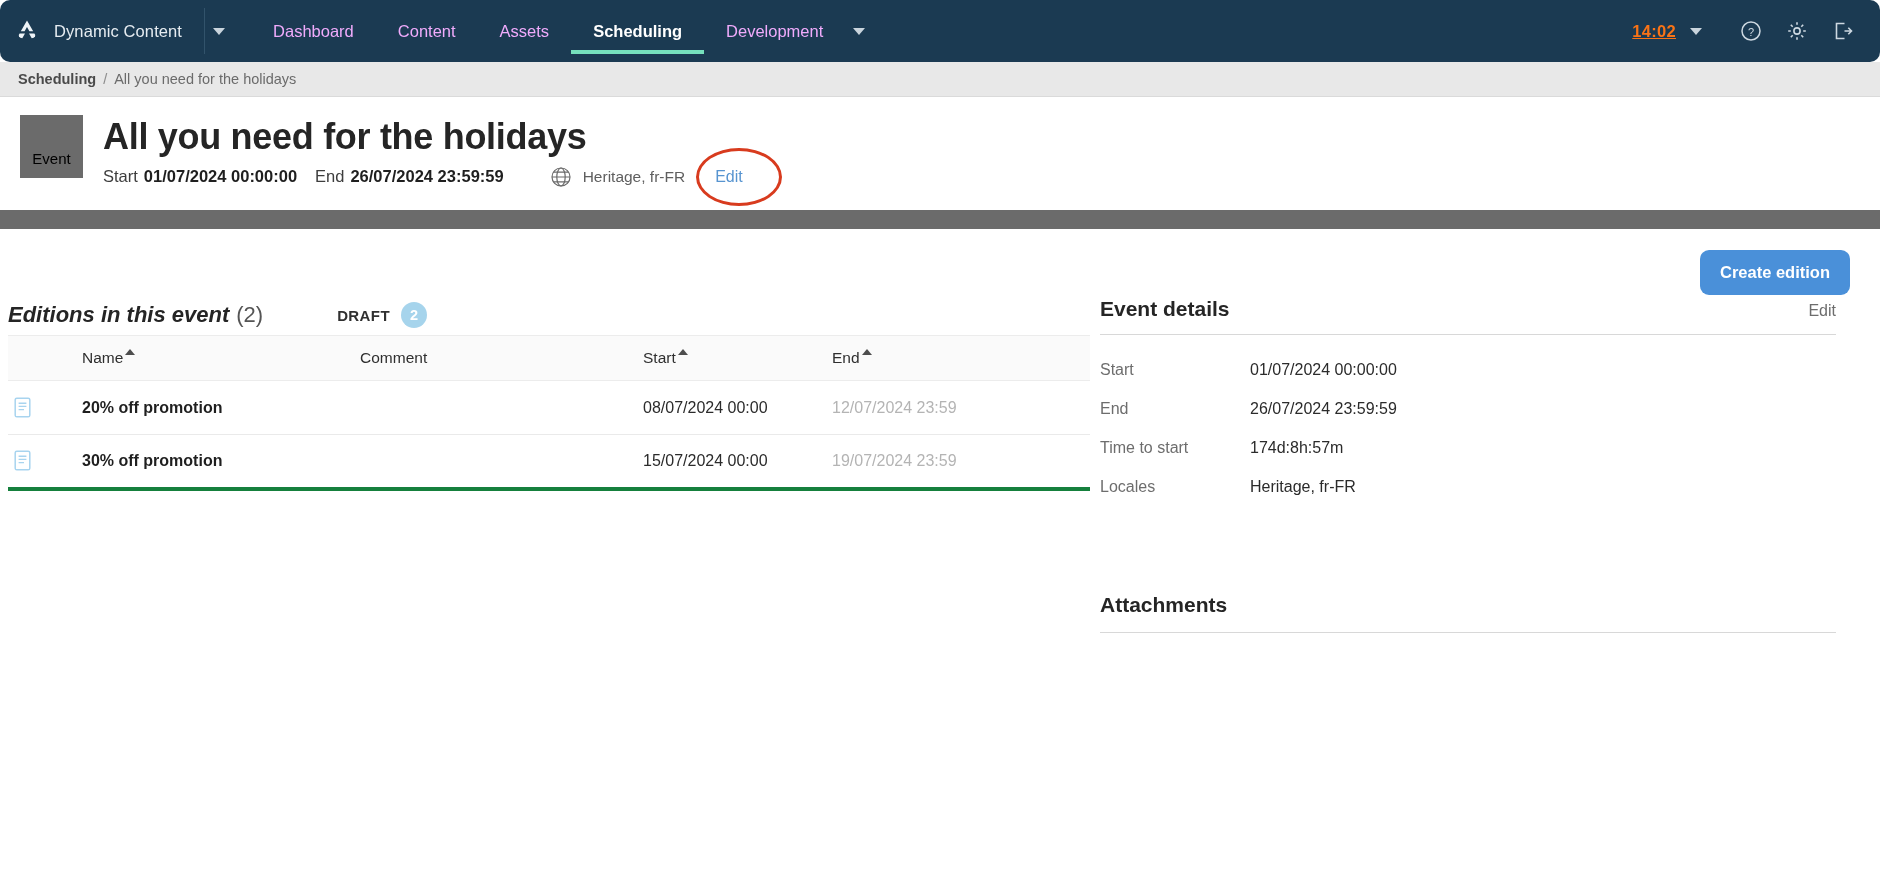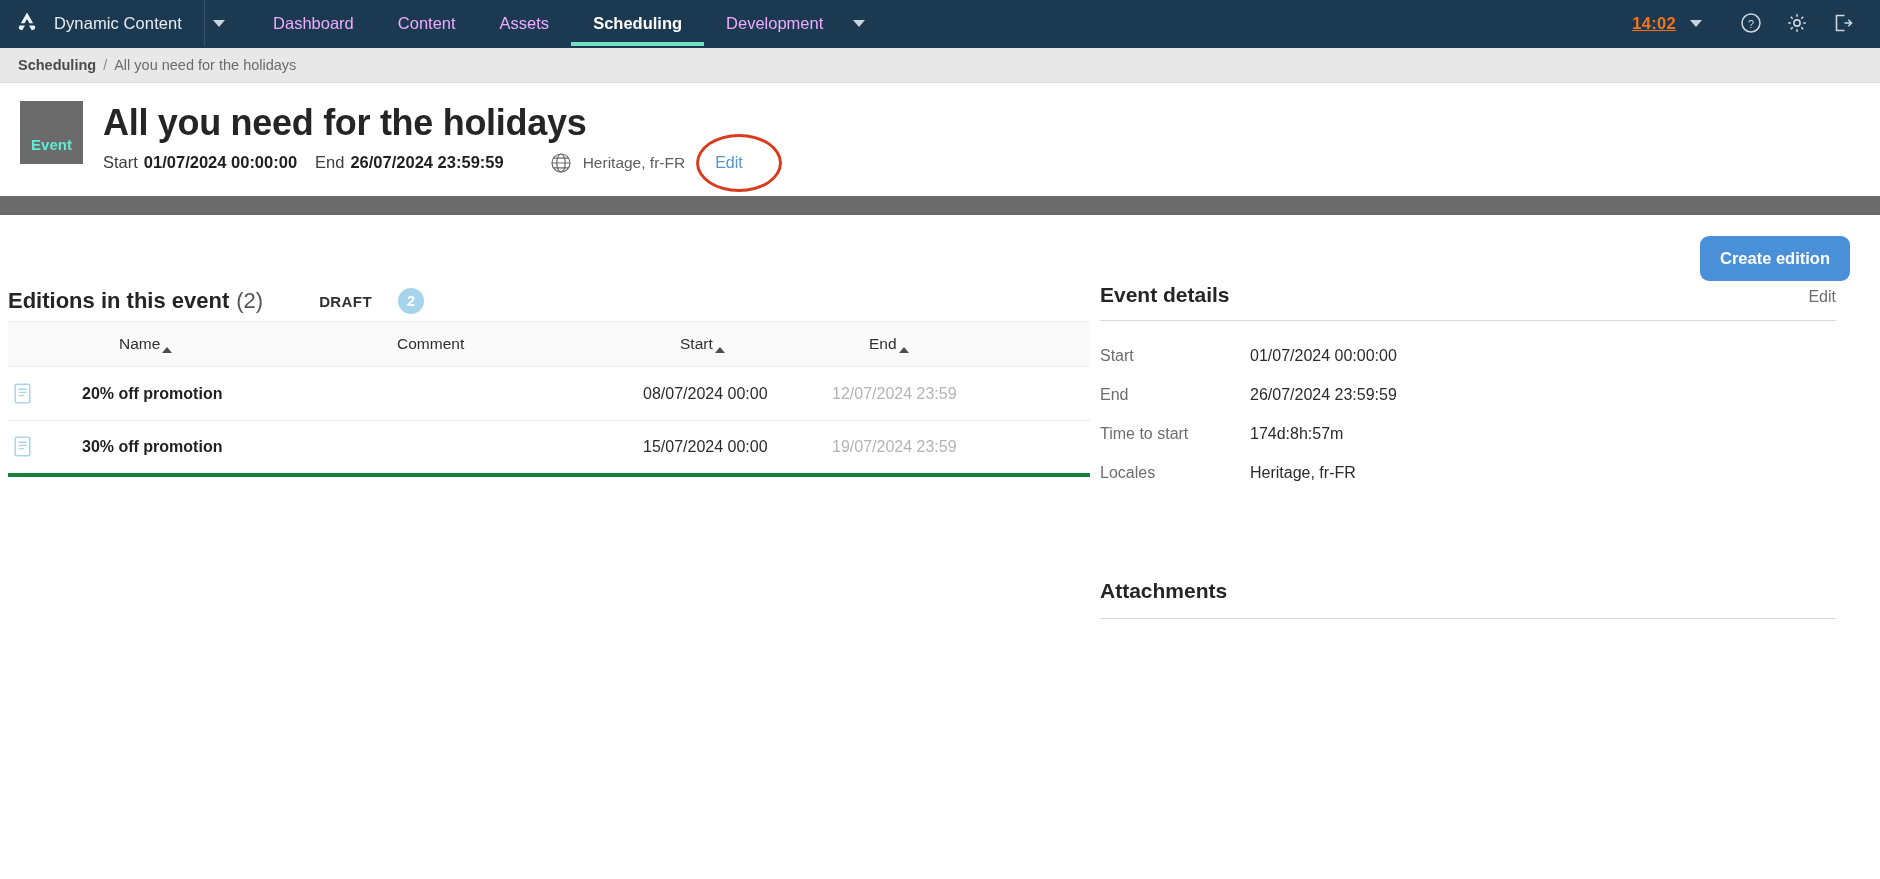--- a/index.html
+++ b/index.html
@@ -7,26 +7,27 @@
     width: 1880px;
     height: 879px;
     overflow: hidden;
     background: #ffffff;
     font-family: "Liberation Sans", sans-serif;
     color: #2c2c2c;
   }
 
   
   .topnav {
-    height: 48px;
+    height: 62px;
     background: #1b3a52;
     display: flex;
-    align-items: flex-start;
+    align-items: center;
     color: #dfe6ec;
     position: relative;
+    border-radius: 10px;
   }
   .nav-brand {
     display: flex;
     align-items: center;
     gap: 14px;
     padding: 0 22px 0 14px;
     border-right: 1px solid #32536b;
     height: 46px;
   }
   .logo-mark { width: 26px; height: 26px; display: block; }
@@ -115,23 +116,23 @@
   .event-badge {
     width: 63px; height: 63px;
     background: #6b6b6b;
     display: flex;
     align-items: flex-end;
     justify-content: center;
     padding-bottom: 11px;
     flex: 0 0 auto;
   }
   .event-badge span {
-    color: #5eead4;
+    color: #000000;
     font-size: 15px;
-    font-weight: bold;
+    font-weight: normal;
   }
   .header-main { display: flex; flex-direction: column; gap: 2px; padding-top: 2px; }
   .page-title {
     font-size: 36px;
     font-weight: bold;
     color: #252525;
     line-height: 1.1;
     letter-spacing: -.3px;
   }
   .meta-row {
@@ -207,32 +208,33 @@
     display: flex;
     align-items: center;
     padding: 0 0 0 8px;
     height: 40px;
     gap: 0;
   }
   .section-title {
     font-size: 22px;
     font-weight: bold;
     color: #252525;
+    font-style: italic;
   }
   .section-count {
     font-size: 22px;
     color: #555;
     font-weight: normal;
     margin-left: 7px;
   }
   .draft-group {
     display: flex;
     align-items: center;
-    gap: 26px;
-    margin-left: 56px;
+    gap: 11px;
+    margin-left: 74px;
     justify-content: center;
   }
   .draft-label {
     font-size: 15px;
     font-weight: bold;
     color: #303030;
     letter-spacing: .4px;
   }
   .draft-pill {
     background: #a6d4ec;
@@ -250,21 +252,21 @@
   .tbl { width: 1082px; margin-left: 8px; border-collapse: collapse; table-layout: fixed; }
   .tbl thead tr { background: #fafafa; border-top: 1px solid #ececec; border-bottom: 1px solid #ececec; }
   .tbl th {
     text-align: left;
     font-size: 15.5px;
     font-weight: normal;
     color: #2f2f2f;
     padding: 13px 0;
     height: 44px;
   }
-  .th-inner { display: inline-flex; align-items: flex-end; gap: 2px; cursor: pointer; margin-left: 37px; }
+  .th-inner { display: inline-flex; align-items: flex-start; gap: 2px; cursor: pointer; }
   .sort-asc {
     width: 0; height: 0;
     border-left: 5px solid transparent;
     border-right: 5px solid transparent;
     border-bottom: 6px solid #4d4d4d;
   }
   .col-icon { width: 74px; }
   .col-name { width: 278px; }
   .col-comment { width: 283px; }
   .col-start { width: 189px; }

